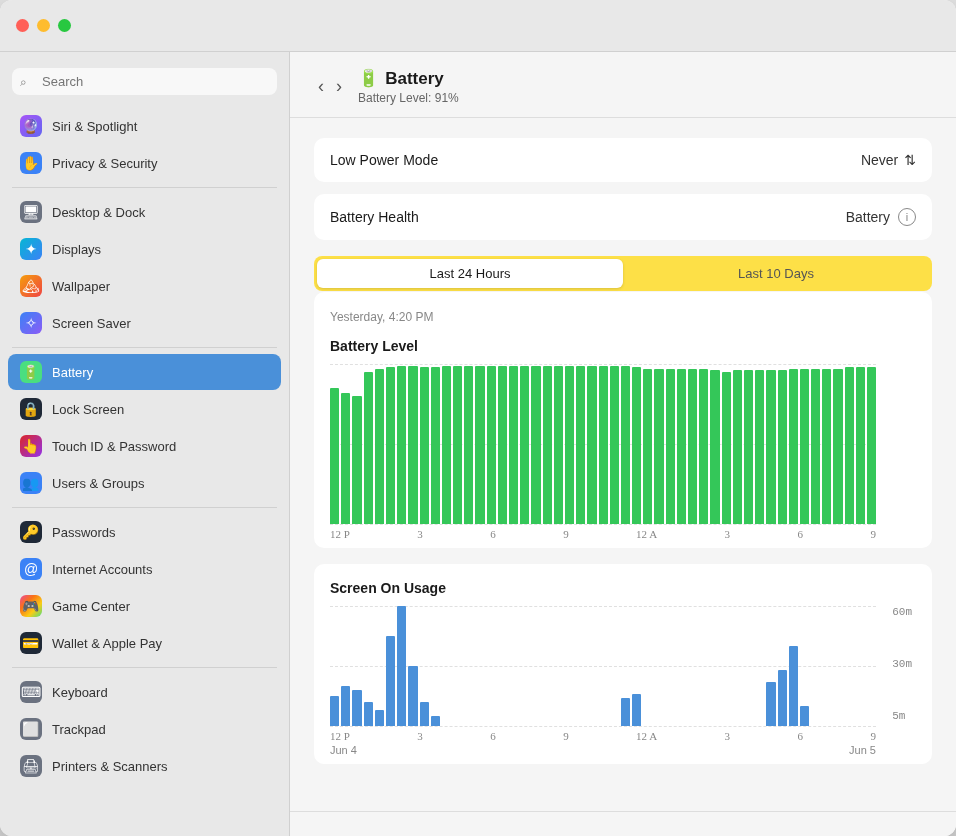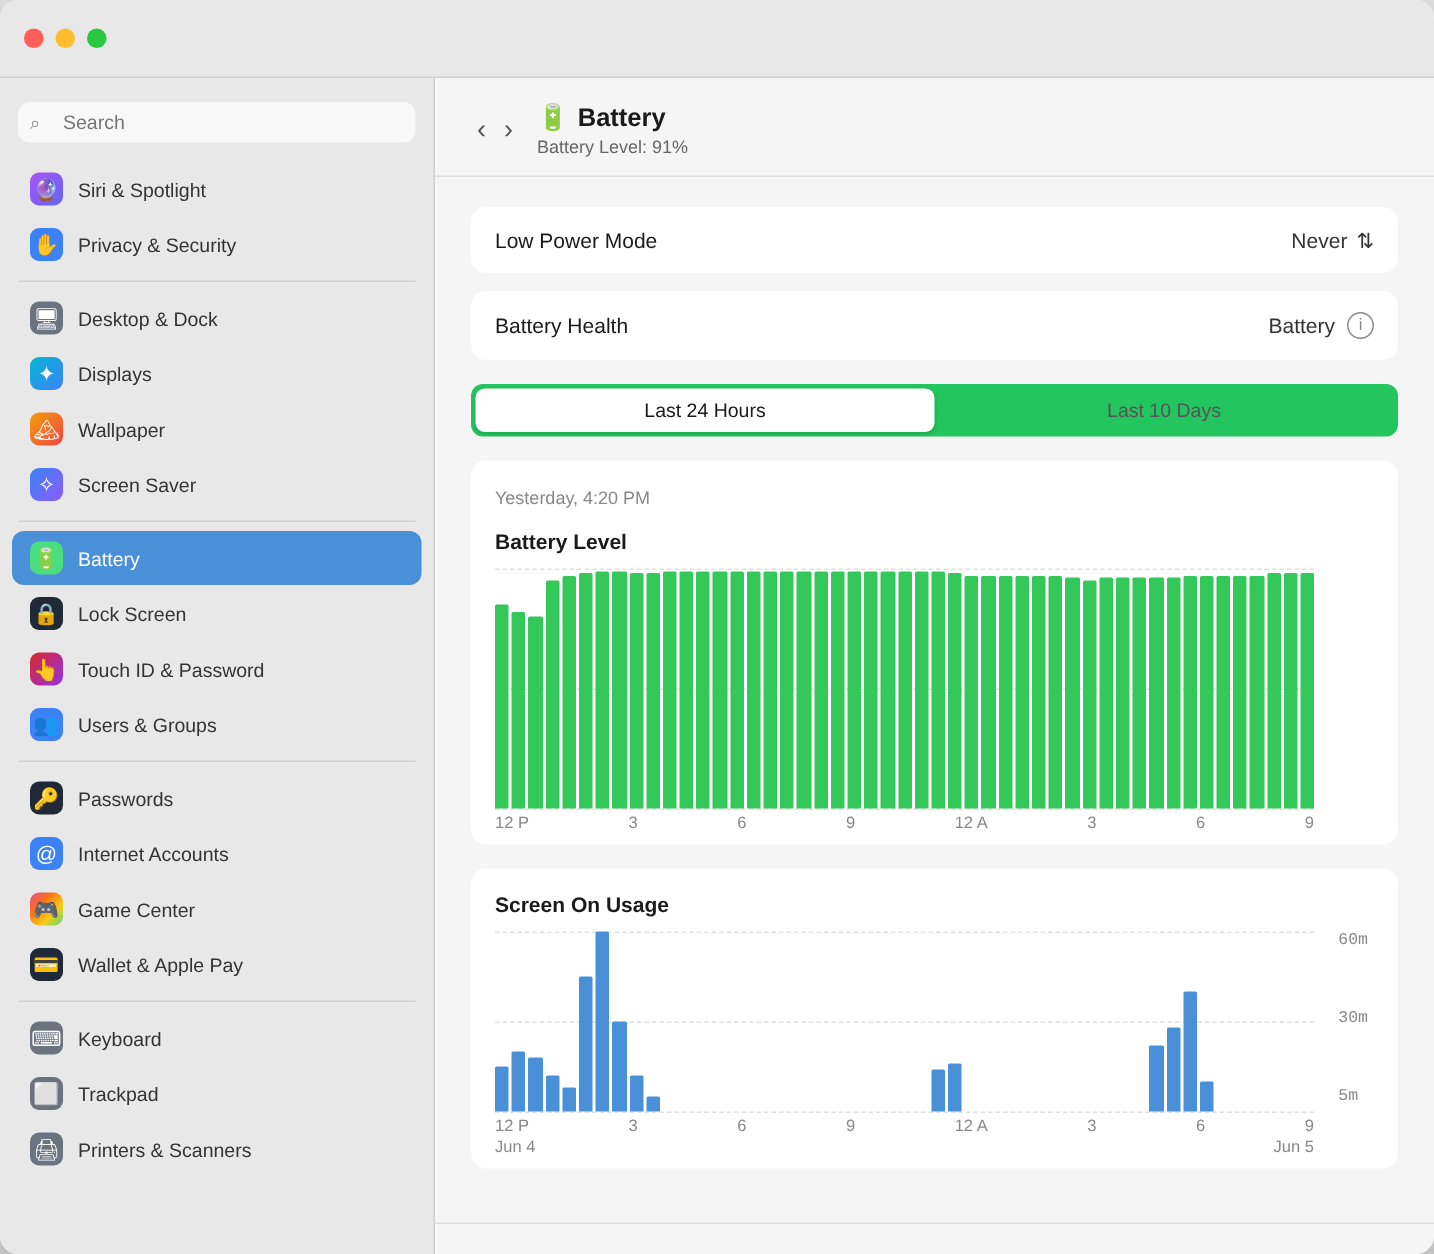--- a/index.html
+++ b/index.html
@@ -205,24 +205,24 @@
       border: 1.5px solid #888;
       display: flex;
       align-items: center;
       justify-content: center;
       font-size: 11px;
       color: #888;
       cursor: pointer;
     }
     .tab-selector {
       display: flex;
-      background: #22c55e;
+      background: #fde047;
       border-radius: 8px;
       padding: 3px;
-      margin-bottom: 16px;
+      margin-bottom: 1px;
     }
     .tab-btn {
       flex: 1;
       padding: 7px 16px;
       border: none;
       background: none;
       border-radius: 6px;
       cursor: pointer;
       font-size: 13px;
       font-weight: 500;
@@ -292,20 +292,21 @@
       border-radius: 1px 1px 0 0;
       min-height: 2px;
     }
     .chart-x-labels {
       display: flex;
       justify-content: space-between;
       font-size: 11px;
       color: #888;
       padding: 4px 0 0 0;
       padding-right: 40px;
+      font-family: Liberation Serif, serif;
     }
     .grid-lines {
       position: absolute;
       left: 0;
       right: 40px;
       top: 0;
       bottom: 0;
       pointer-events: none;
     }
     .grid-line {

